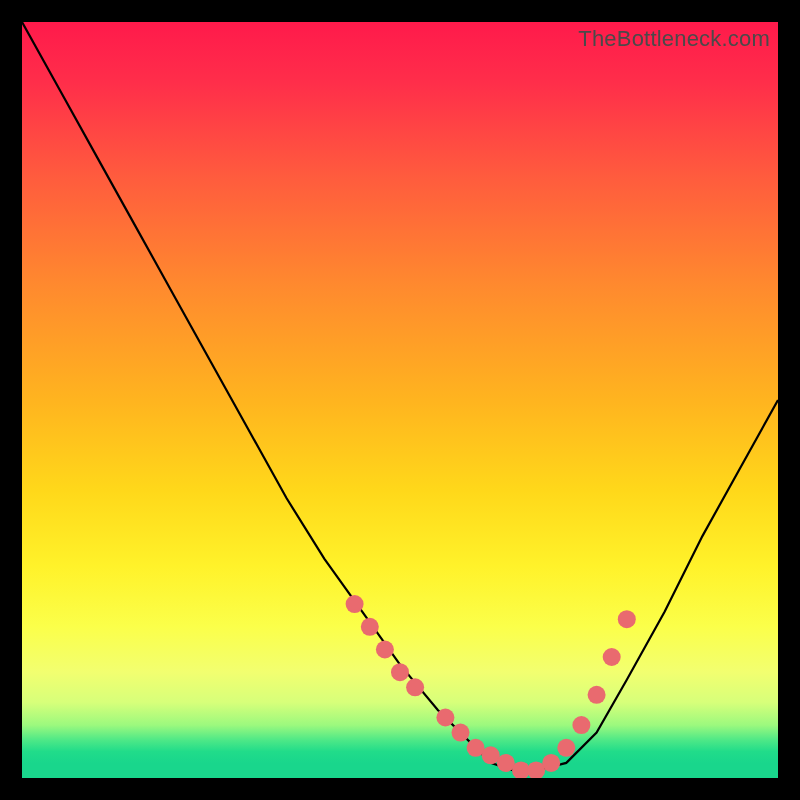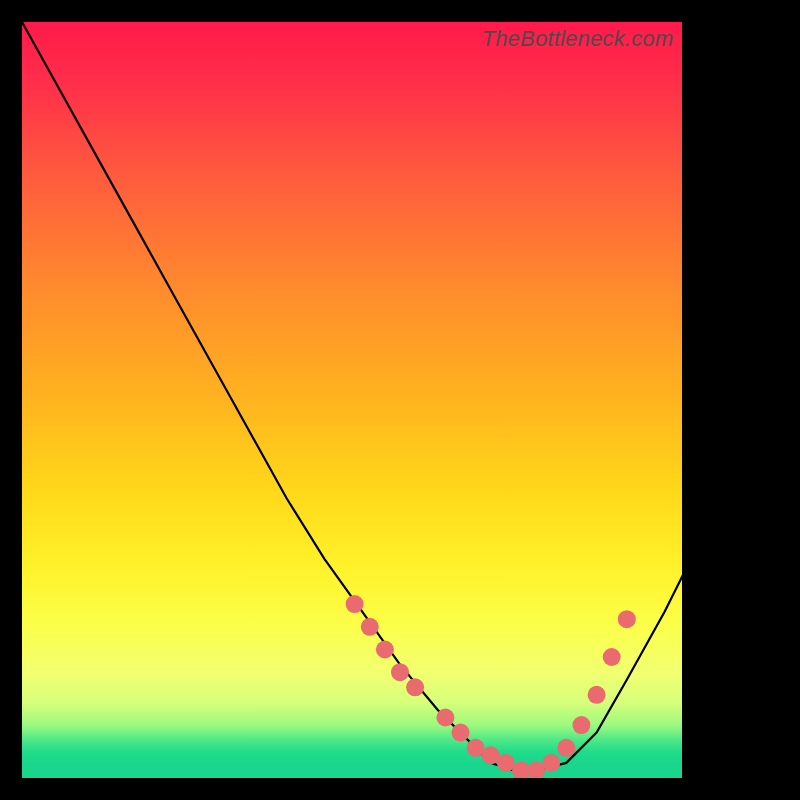--- a/index.html
+++ b/index.html
@@ -14,42 +14,41 @@
   .frame {
     position: absolute;
     left: 0; top: 0;
     width: 800px; height: 800px;
     background: #000;
   }
   .plot {
     position: absolute;
     left: 22px;
     top: 22px;
-    width: 660px;
+    width: 756px;
     height: 756px;
     
     background: linear-gradient(
       to bottom,
       #ff1a4b 0%,
       #ff2e4a 8%,
       #ff5a3e 20%,
       #ff8a2e 35%,
       #ffb41f 50%,
       #ffd81a 62%,
       #fff22a 72%,
       #fbff4a 80%,
       #f2ff70 86%,
       #d7ff7a 90%,
       #9cf97e 93%,
       #4de887 95%,
       #21dc8a 96.5%,
       #19d68c 98%,
       #19d68c 100%
     );
-    font-style: italic;
   }
   .watermark {
     position: absolute;
     top: 4px;
     right: 8px;
     color: #4a4a4a;
     font-size: 22px;
     font-weight: 500;
     letter-spacing: 0.2px;
     user-select: none;

